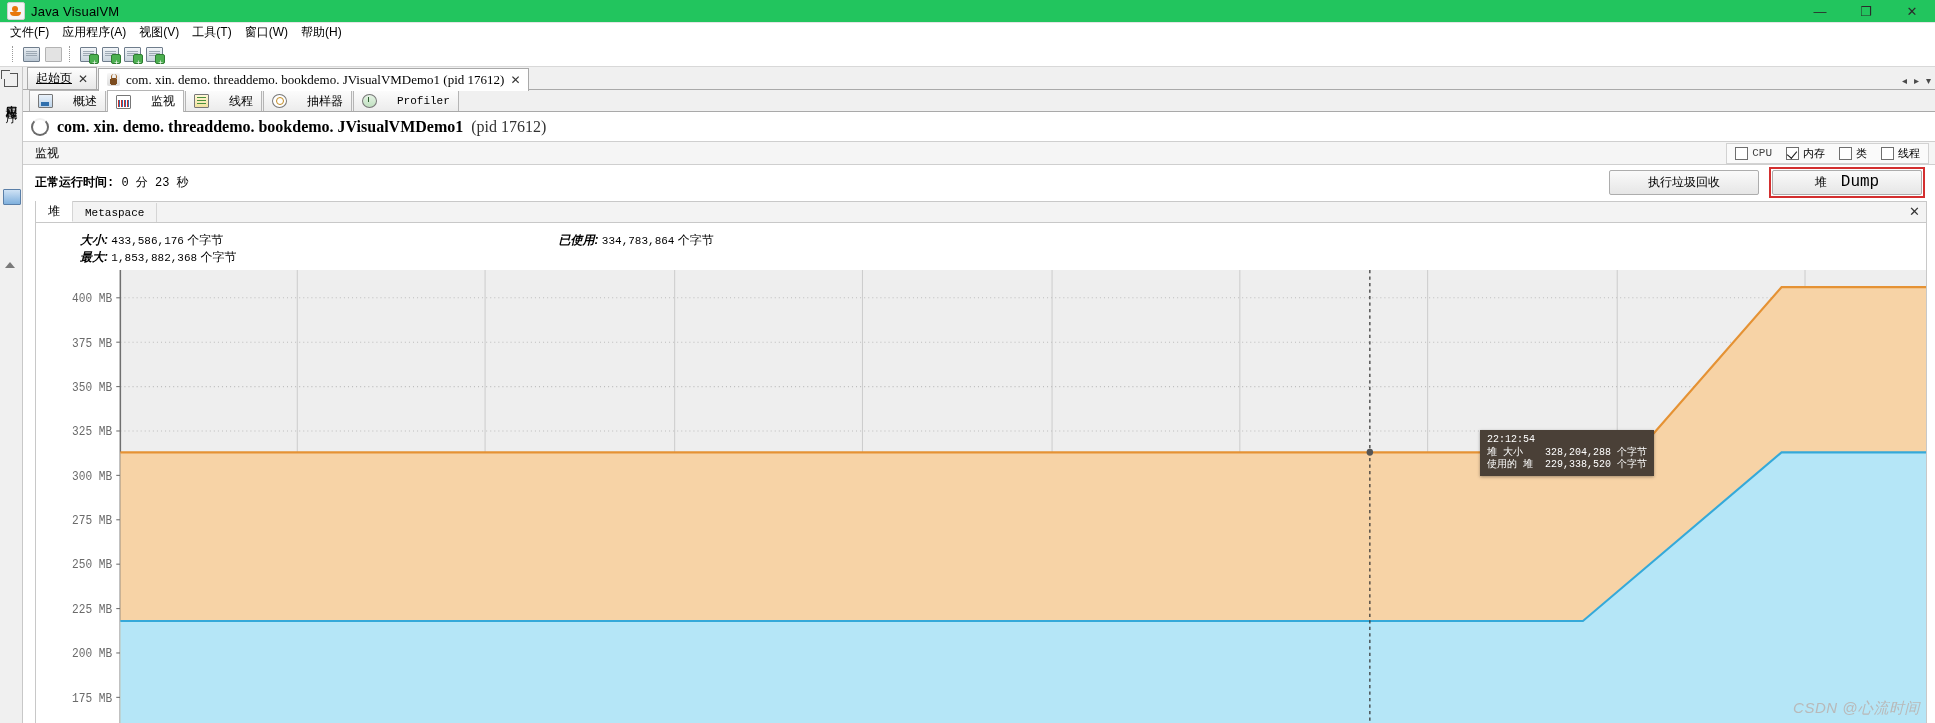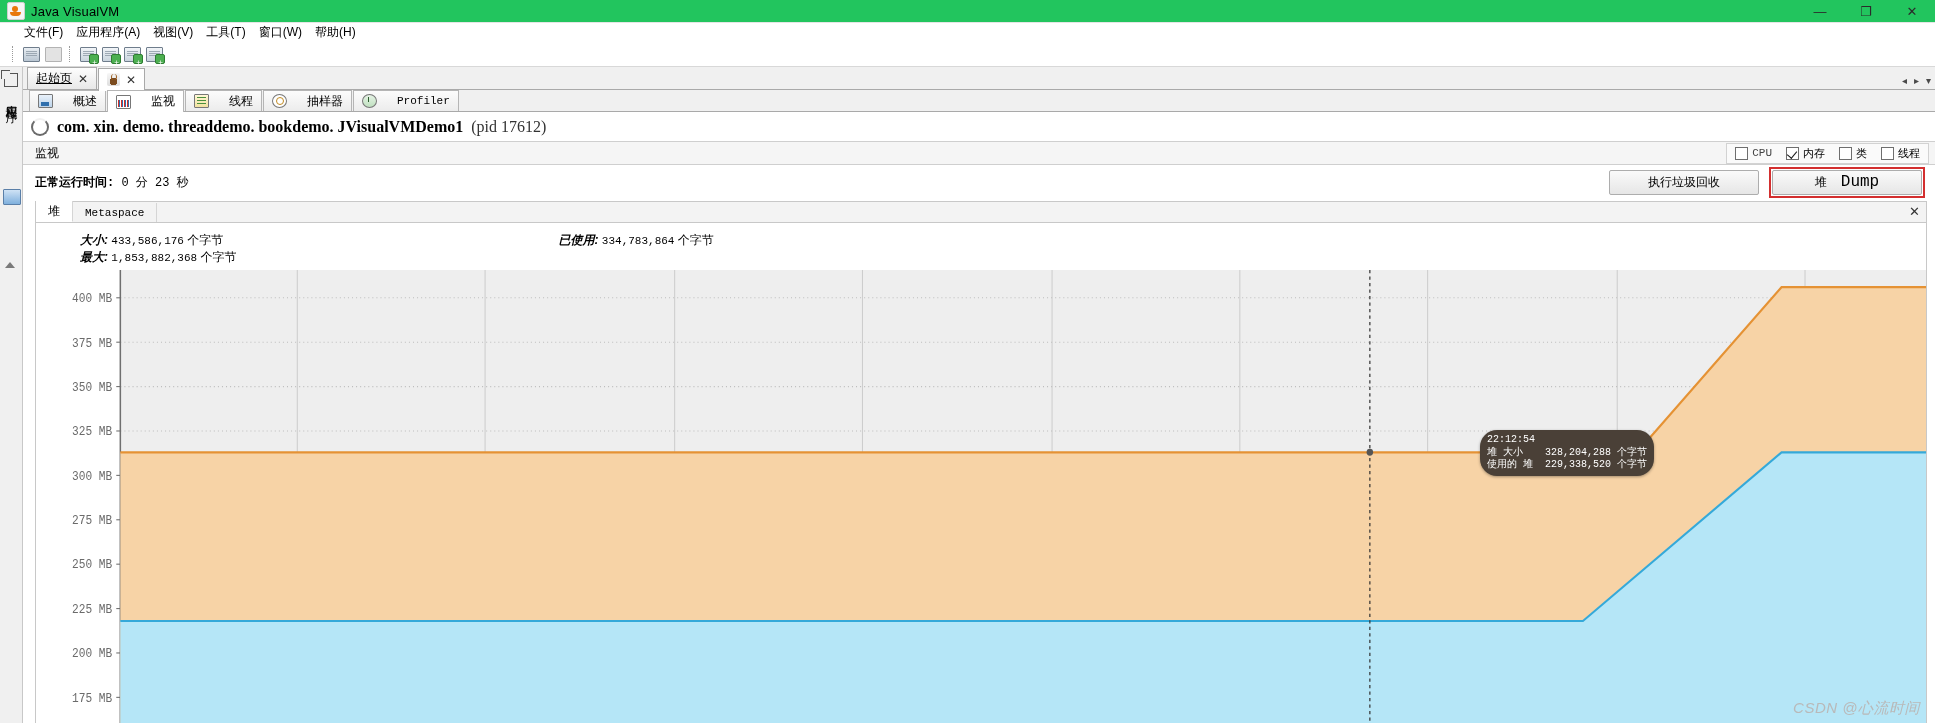--- a/index.html
+++ b/index.html
@@ -58,21 +58,21 @@
     width: 46px; height: 22px;
     display: flex; align-items: center; justify-content: center;
     color: #2b2b2b;
     font-size: 13px;
   }
   
   .menubar {
     height: 19px;
     display: flex;
     align-items: flex-start;
-    padding-left: 24px;
+    padding-left: 10px;
     background: #ffffff;
     font-size: 12px;
   }
   .menu-item {
     padding: 1px 9px 1px 0;
     margin-right: 4px;
     color: #000;
     white-space: nowrap;
   }
   
@@ -512,20 +512,21 @@
 
   <div class="content">
 
     <div class="doctabs">
       <div class="dtab start">
         <span class="lbl">起始页</span>
         <span class="x">✕</span>
       </div>
       <div class="dtab active">
         <span class="javaico"></span>
+        <span class="lbl" style="font-family:'Liberation Serif',serif;font-size:13px;">com. xin. demo. threaddemo. bookdemo. JVisualVMDemo1  (pid 17612)</span>
         <span class="x">✕</span>
       </div>
       <div class="tabs-nav">
         <span>◂</span>
         <span>▸</span>
         <span>▾</span>
       </div>
     </div>
 
     <div class="viewtabs">
@@ -670,21 +671,21 @@
             <line x1="83" y1="0" x2="83" y2="420" stroke="#6f6f6f" stroke-width="1.5"></line>
             <g>
               <path d="M83,168.64285714285717 L1575.6799999999998,168.64285714285717 L1717.8400000000001,15.857142857142868 L1860,15.857142857142868 L1860,422 L83,422 Z" fill="#f7d3a6"></path>
               <path d="M83,324.7142857142857 L1522.3700000000001,324.7142857142857 L1717.8400000000001,168.64285714285717 L1860,168.64285714285717 L1860,422 L83,422 Z" fill="#b5e6f7"></path>
               <path d="M83,168.64285714285717 L1575.6799999999998,168.64285714285717 L1717.8400000000001,15.857142857142868 L1860,15.857142857142868" fill="none" stroke="#e59234" stroke-width="2"></path>
               <path d="M83,324.7142857142857 L1522.3700000000001,324.7142857142857 L1717.8400000000001,168.64285714285717 L1860,168.64285714285717" fill="none" stroke="#35a9d9" stroke-width="2"></path>
             </g>
             <line x1="1312.684" y1="0" x2="1312.684" y2="420" stroke="#333333" stroke-width="1.2" stroke-dasharray="3,3"></line>
             <circle cx="1312.684" cy="168.64285714285717" r="3.2" fill="#555555"></circle>
           </svg>
-        <div class="tooltip" id="tooltip" style="left: 1444px; top: 160px; border-radius: 17px;">
+        <div class="tooltip" id="tooltip" style="left: 1444px; top: 160px;">
           <div class="t-time">22:12:54</div>
           <div class="t-row">
             <span class="t-lab">堆 大小</span>
             <span class="t-val">328,204,288 个字节</span>
           </div>
           <div class="t-row">
             <span class="t-lab">使用的 堆</span>
             <span class="t-val">229,338,520 个字节</span>
           </div>
         </div>

